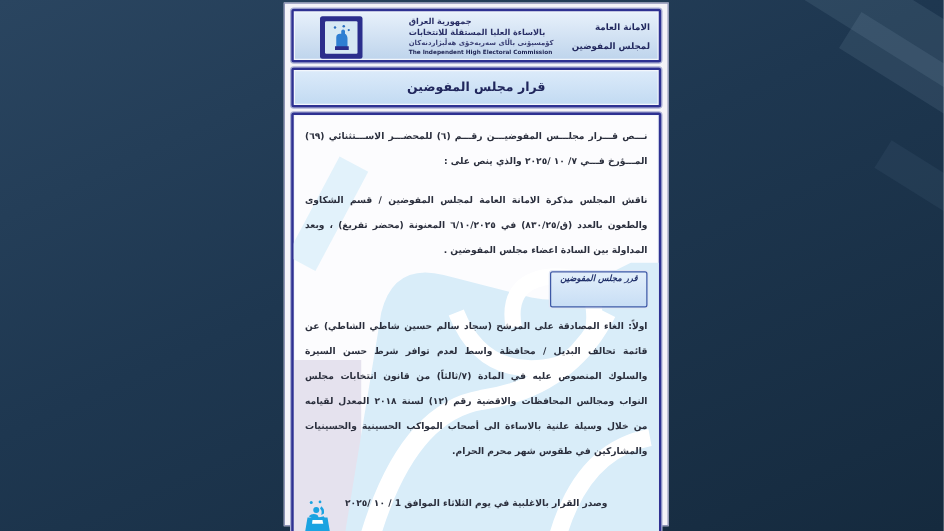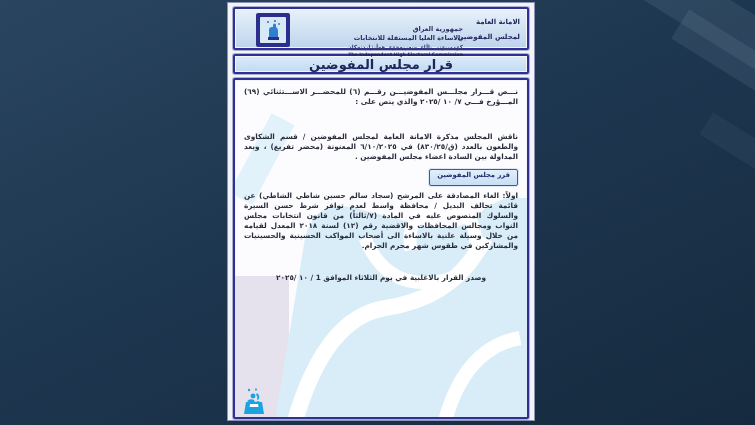--- a/index.html
+++ b/index.html
@@ -27,57 +27,58 @@
   }
   .header-box{
     height:43px;background:linear-gradient(#e8f1fb,#bed4ec);
     position:relative;margin-bottom:4px;
   }
   .hdr-right{
     position:absolute;right:7px;top:6px;width:78px;
     font-size:7px;font-weight:bold;color:#22285e;line-height:15px;direction:rtl;
   }
   .hdr-center{
-    position:absolute;left:92px;top:16px;width:136px;text-align:right;
+    position:absolute;left:92px;top:4px;width:136px;text-align:left;
     color:#2a2f66;direction:rtl;
   }
   .hdr-center .l1{font-size:6.5px;font-weight:bold;line-height:9px;}
   .hdr-center .l2{font-size:6.5px;font-weight:bold;line-height:9px;}
   .hdr-center .l3{font-size:5.5px;font-weight:bold;line-height:8px;color:#3a3f74;}
   .hdr-center .l4{font-size:4.6px;font-weight:bold;line-height:7px;color:#1c2252;direction:ltr;}
   .hdr-logo{
     position:absolute;left:21px;top:4px;width:34px;height:34px;
     background:#2b2e8c;border-radius:2px;display:flex;align-items:center;justify-content:center;
   }
   .hdr-logo .inner{width:26px;height:26px;background:#d7e9f4;border-radius:1px;position:relative;overflow:hidden;}
 
   .title-bar{
-    height:20px;background:linear-gradient(#dcebfa,#c2daf2);
+    height:32px;background:linear-gradient(#dcebfa,#c2daf2);
     display:flex;align-items:center;justify-content:center;
-    font-size:13px;font-weight:bold;color:#20265c;direction:rtl;
+    font-size:10px;font-weight:bold;color:#20265c;direction:rtl;
     margin-bottom:4px;
   }
   .content-box{
     position:relative;height:341px;background:#fcfcfe;overflow:hidden;
   }
   .wm{position:absolute;pointer-events:none;}
   .wm-strip{background:#e2f2fb;transform:rotate(28deg);}
 
   .doc-text{position:relative;direction:rtl;color:#2a2e3c;z-index:2;}
   .para{
-    font-size:7.3px;line-height:10px;font-weight:600;
+    font-size:7.3px;line-height:20px;font-weight:600;
     margin:0 9px;text-align:justify;text-align-last:right;
   }
   .intro{margin-top:7px;}
-  .discussion{margin-top:25px;}
+  .discussion{margin-top:11px;}
   .badge{
     width:fit-content;margin:7px 9px 5px auto;
     background:linear-gradient(#e2effb,#c8def5);border:1px solid #3d58a6;border-radius:2px;
-    padding:1px 7px 6px;font-size:6.8px;font-weight:bold;color:#20306a;
+    padding:1px 7px 18px;font-size:6.8px;font-weight:bold;color:#20306a;
     box-shadow:0 0 0 1px #dfe6f4;
+    font-style:italic;
   }
   .single{margin-top:1px;text-align:right;text-align-last:right;}
   .issued{
     margin-top:22px;text-align:center;text-align-last:center;font-weight:bold;
   }
   .emblem{position:absolute;left:8px;bottom:2px;z-index:3;}
 </style>
 </head>
 <body>
 

